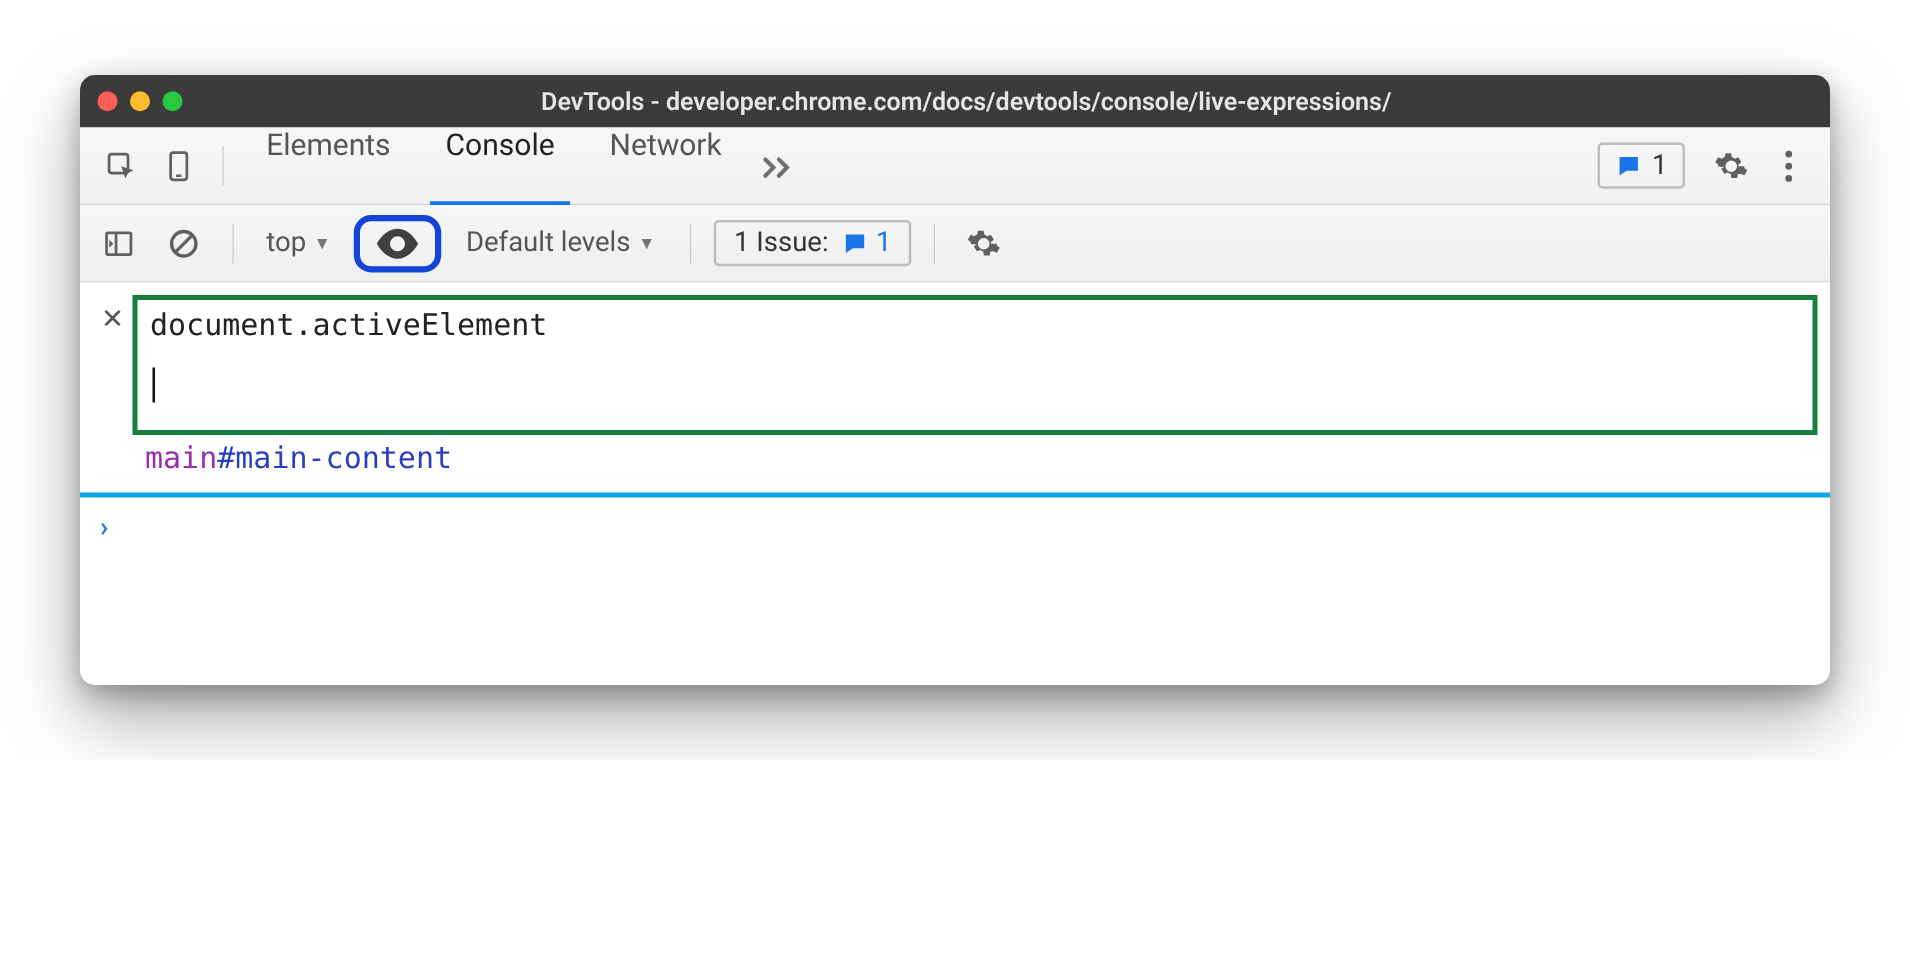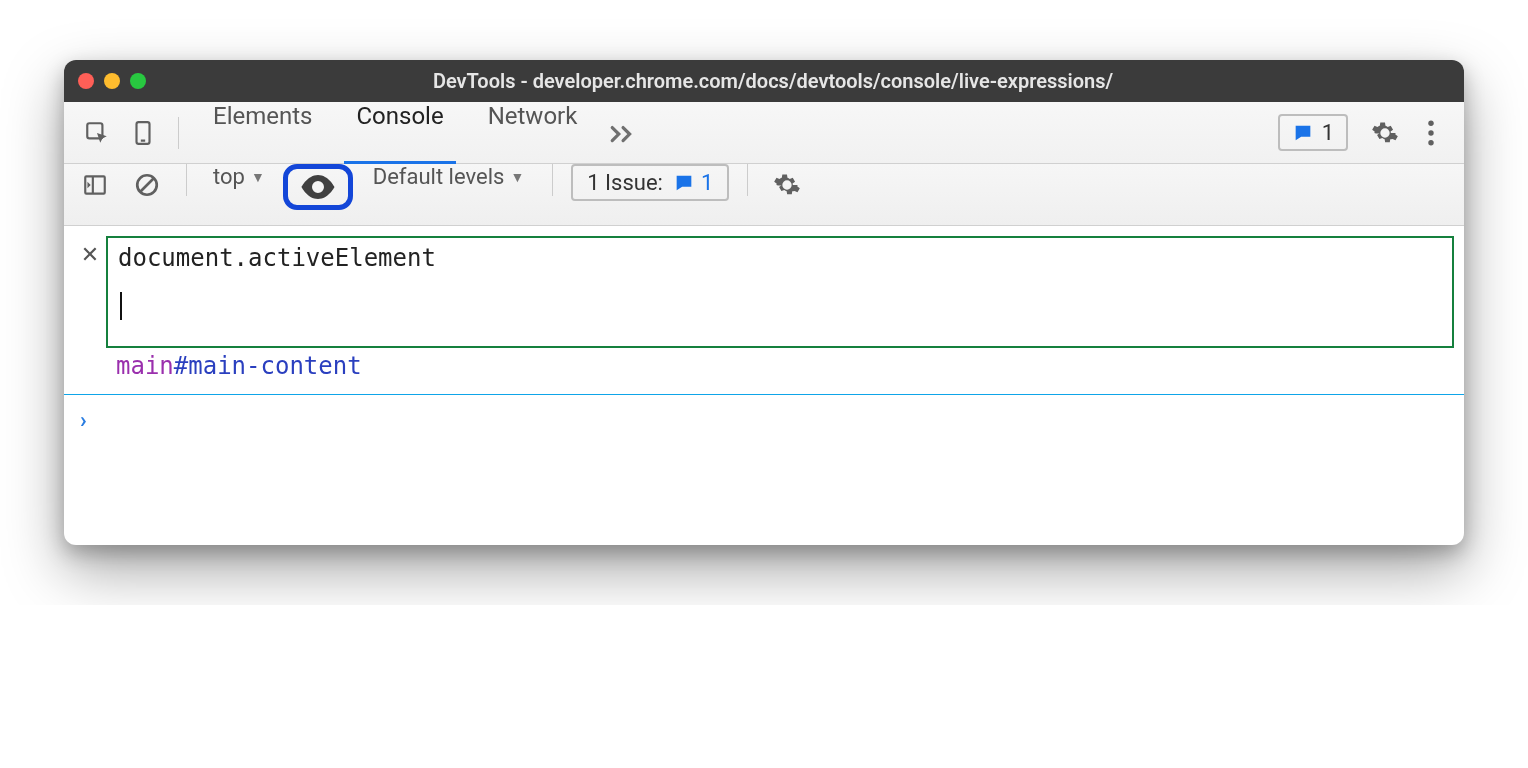--- a/index.html
+++ b/index.html
@@ -61,21 +61,21 @@
   .spacer { flex:1; }
   .chip {
     display:flex; align-items:center; gap:8px;
     border:2px solid #bdbdbd; border-radius:4px;
     padding:4px 12px; font-size:22px; color:#1a73e8;
     margin-right:14px;
   }
   .chip .count { color:#333; }
 
   .toolbar {
-    display:flex; align-items:flex-start;
+    display:flex; align-items:center;
     height:62px;
     border-bottom:1px solid #d0d0d0;
     background:linear-gradient(#f6f6f6,#efefef);
     padding:0 10px;
     font-size:22px; color:#555;
     gap:10px;
   }
   .toolbar .iconbtn {
     width:42px;height:42px;display:flex;align-items:center;justify-content:center;color:#606060;
   }
@@ -103,36 +103,36 @@
 
   .live-row {
     display:flex; align-items:flex-start;
     padding:10px 10px 0 10px; background:#fff;
   }
   .close-x {
     width:32px; text-align:center; color:#555; font-size:22px; padding-top:6px;
   }
   .live-box {
     flex:1;
-    border:2px solid #15803d;
+    border:4px solid #15803d;
     min-height:112px;
     padding:6px 10px;
     font-family: ui-monospace, Menlo, Consolas, monospace;
     font-size:24px; color:#222;
     position:relative;
   }
   .caret {
     position:absolute; left:12px; top:54px;
     width:2px; height:28px; background:#111;
   }
   .live-result {
     padding:4px 20px 14px 52px;
     font-family: ui-monospace, Menlo, Consolas, monospace;
     font-size:24px;
-    border-bottom:1px solid #0ea5e9;
+    border-bottom:4px solid #0ea5e9;
   }
   .live-result .tag { color:#9a2fad; }
   .live-result .idsel { color:#2a3fbf; }
 
   .prompt-row {
     display:flex; align-items:center;
     padding:10px 16px; min-height:150px;
     align-items:flex-start;
   }
   .prompt-caret { color:#2a7de1; font-size:22px; font-weight:700; padding-top:2px; }

